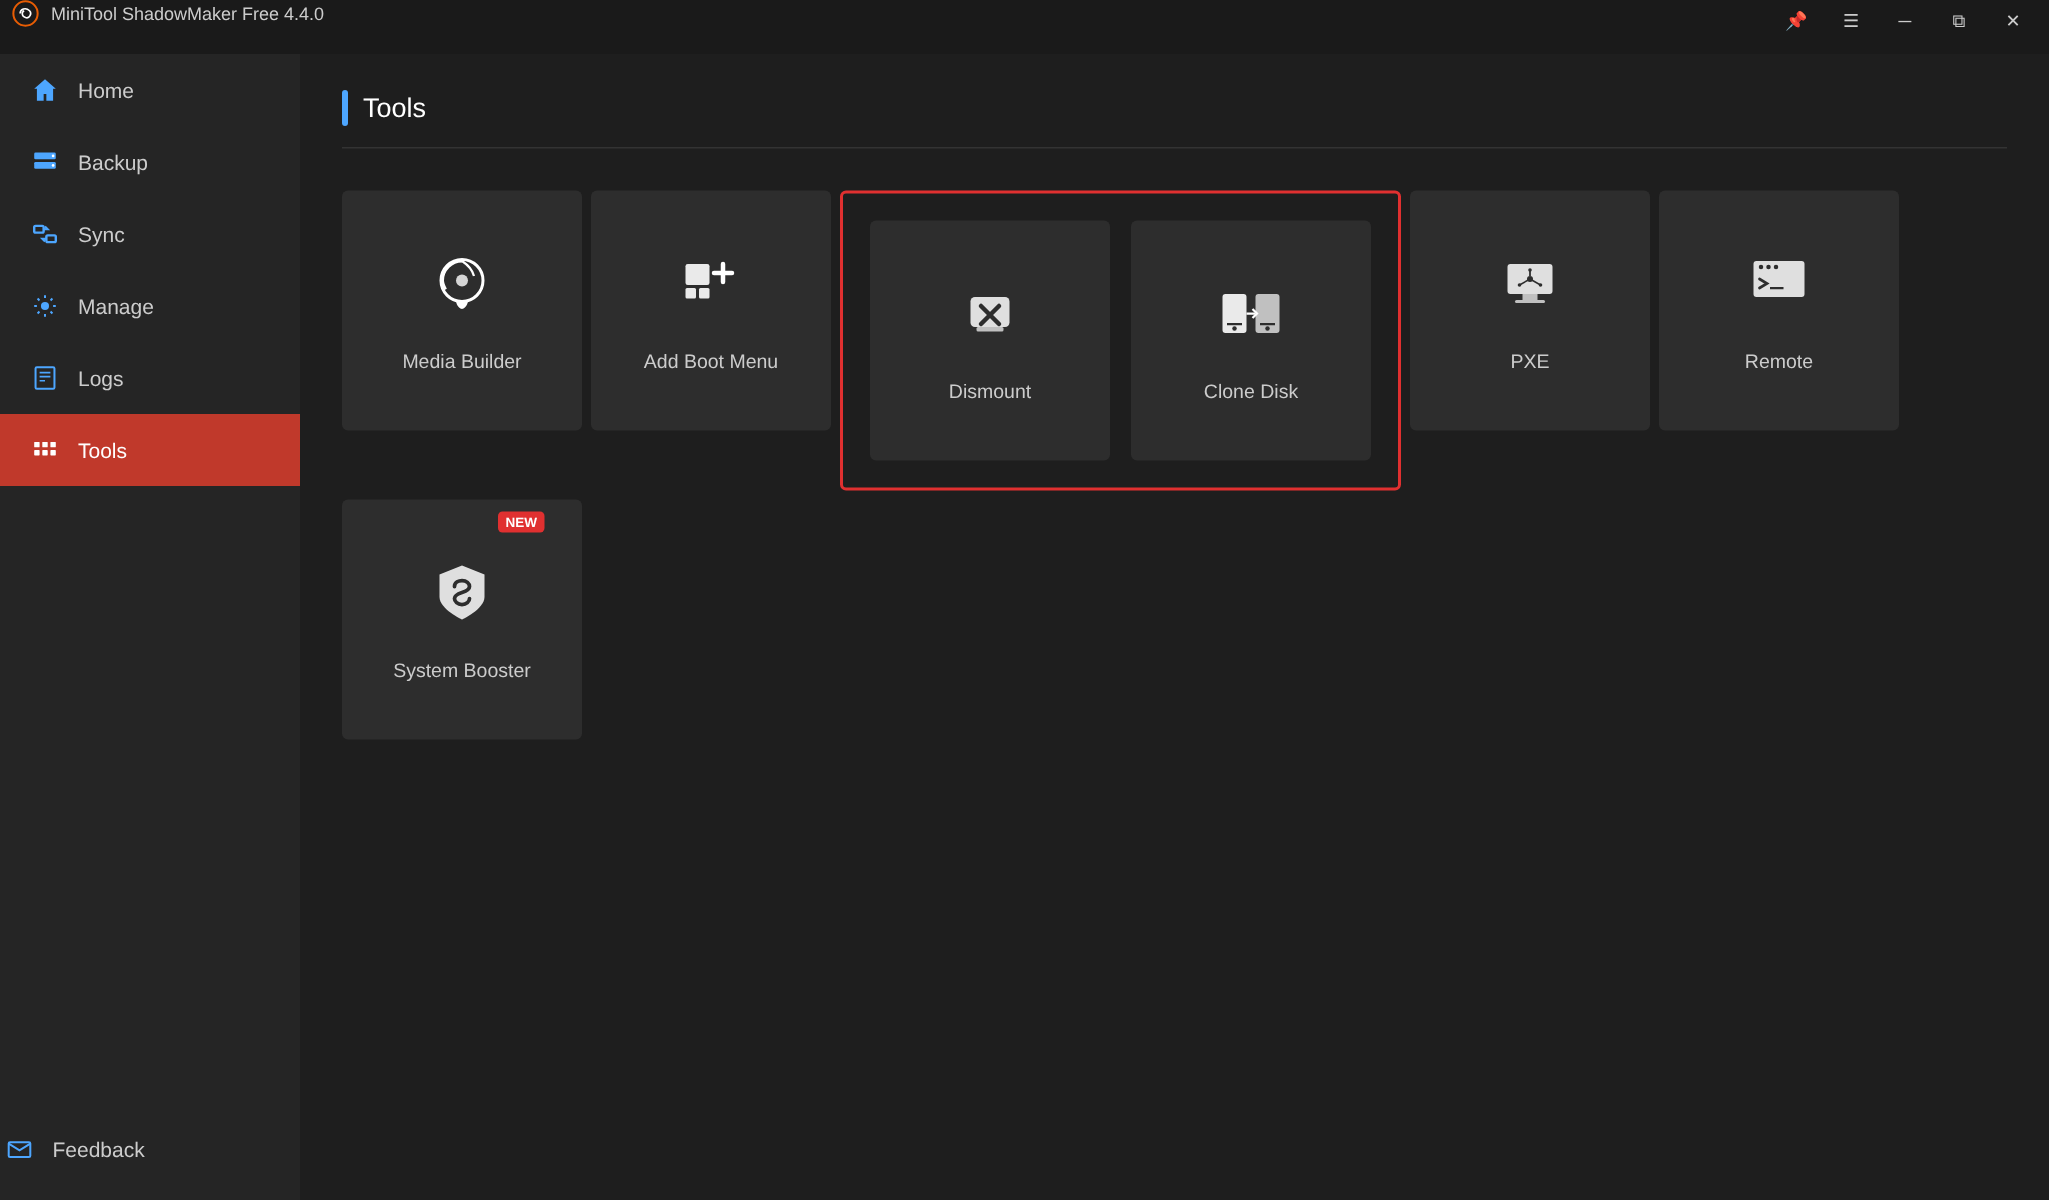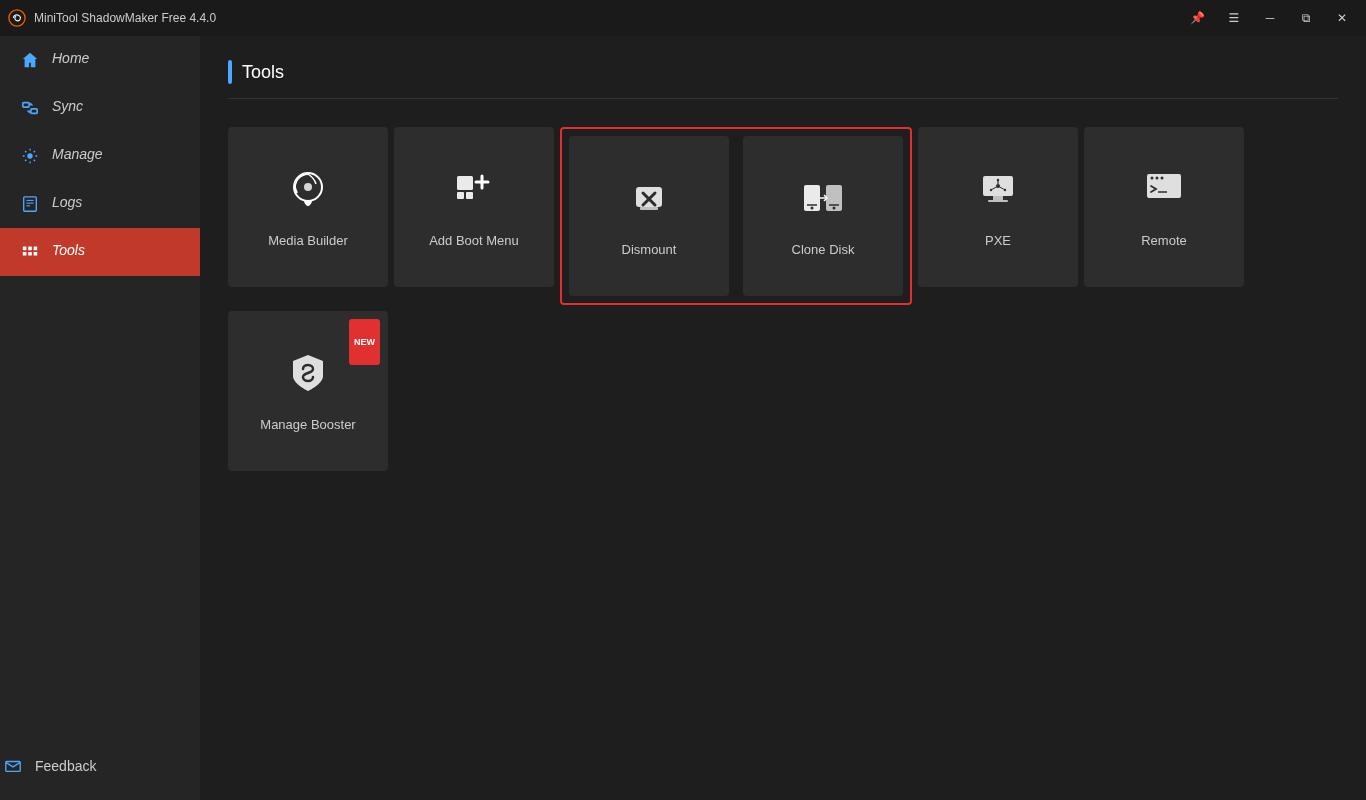--- a/index.html
+++ b/index.html
@@ -12,21 +12,21 @@
       overflow: hidden;
       display: flex;
       flex-direction: column;
     }
 
     
     .title-bar {
       height: 36px;
       background: #1a1a1a;
       display: flex;
-      align-items: center;
+      align-items: flex-start;
       justify-content: space-between;
       padding: 0 8px;
       flex-shrink: 0;
     }
     .title-bar-left {
       display: flex;
       align-items: center;
       gap: 8px;
     }
     .title-bar-logo {
@@ -66,28 +66,27 @@
     
     .sidebar {
       width: 200px;
       background: #252525;
       display: flex;
       flex-direction: column;
       flex-shrink: 0;
     }
     .nav-item {
       display: flex;
-      align-items: flex-start;
+      align-items: center;
       gap: 12px;
       padding: 14px 20px;
       cursor: pointer;
       color: #ccc;
       font-size: 14px;
       transition: background 0.15s;
-      font-style: italic;
     }
     .nav-item.active {
       background: #c0392b;
       color: #fff;
     }
     .nav-icon {
       width: 20px;
       height: 20px;
       display: flex;
       align-items: center;
@@ -175,35 +174,35 @@
     .tool-card-label {
       font-size: 13px;
       color: #ccc;
       text-align: center;
     }
 
     
     .highlight-group {
       border: 2px solid #e03030;
       border-radius: 4px;
-      padding: 7px;
+      padding: 18px;
       display: flex;
       gap: 14px;
     }
 
     
     .new-badge {
       position: absolute;
       top: 8px;
-      right: 8px;
+      right: 25px;
       background: #e03030;
       color: #fff;
       font-size: 9px;
       font-weight: bold;
-      padding: 18px 5px;
+      padding: 2px 5px;
       border-radius: 3px;
     }
   </style>
 </head>
 <body>
 
 <div class="title-bar">
   <div class="title-bar-left">
     <svg class="title-bar-logo" viewBox="0 0 20 20" fill="none">
       <circle cx="10" cy="10" r="9" stroke="#e85d04" stroke-width="1.5"></circle>
@@ -226,20 +225,31 @@
 
     <div class="nav-item">
       <span class="nav-icon">
         <svg width="18" height="18" viewBox="0 0 20 20" fill="currentColor">
           <path d="M10 2L2 9h2v9h5v-5h2v5h5V9h2L10 2z"></path>
         </svg>
       </span>
       <span>Home</span>
     </div>
 
+    <div class="nav-item">
+      <span class="nav-icon">
+        <svg width="18" height="18" viewBox="0 0 20 20" fill="currentColor">
+          <rect x="2" y="3" width="16" height="5" rx="1"></rect>
+          <rect x="2" y="10" width="16" height="5" rx="1"></rect>
+          <circle cx="16" cy="5.5" r="1" fill="#fff"></circle>
+          <circle cx="16" cy="12.5" r="1" fill="#fff"></circle>
+        </svg>
+      </span>
+      <span>Backup</span>
+    </div>
 
     <div class="nav-item">
       <span class="nav-icon">
         <svg width="18" height="18" viewBox="0 0 20 20" fill="none" stroke="currentColor" stroke-width="1.8">
           <rect x="2" y="4" width="7" height="5" rx="1"></rect>
           <rect x="11" y="11" width="7" height="5" rx="1"></rect>
           <path d="M9 6.5h3l-2-2M11 13.5H8l2 2" stroke="currentColor" stroke-width="1.5"></path>
         </svg>
       </span>
       <span>Sync</span>
@@ -410,18 +420,18 @@
       <div class="tool-card">
         <span class="new-badge">NEW</span>
         <span class="tool-card-icon">
           <svg width="46" height="46" viewBox="0 0 46 46" fill="none">
 
             <path d="M23 5 L38 11 L38 26 C38 34 23 41 23 41 C23 41 8 34 8 26 L8 11 Z" fill="white" opacity="0.85"></path>
 
             <path d="M18 19 C18 16 21 15 23 15 C26 15 28 17 28 19 C28 21 26 22 23 23 C20 24 18 25 18 27 C18 29 20 31 23 31 C26 31 28 29 28 27" stroke="#2d2d2d" stroke-width="2.5" fill="none" stroke-linecap="round"></path>
           </svg>
         </span>
-        <span class="tool-card-label">Manage Booster</span>
+        <span class="tool-card-label">System Booster</span>
       </div>
 
     </div>
   </div>
 </div>
 
 </body></html>

